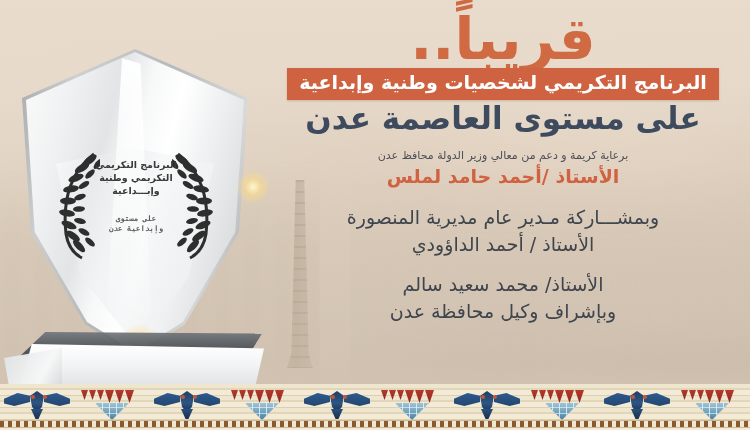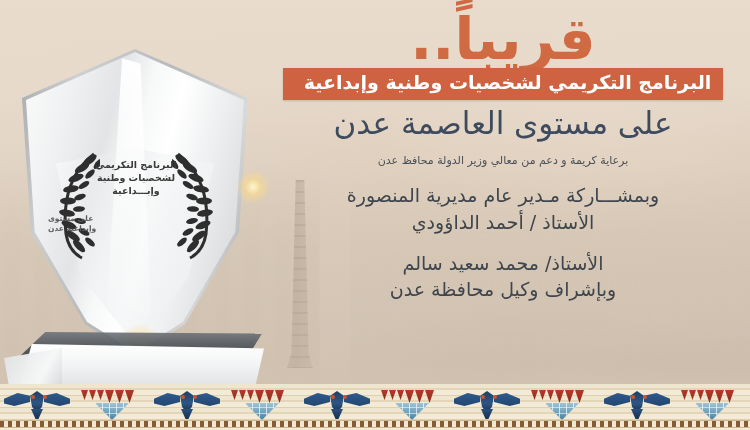--- a/index.html
+++ b/index.html
@@ -111,22 +111,22 @@
   
   .emblem { position:absolute; left:44px; top:92px; width:176px; height:130px; }
   .emblem-text {
     position:absolute; left:0; right:0; top:14px;
     text-align:center; color:#3a3a3a; direction:rtl;
   }
   .emblem-text .l1 { font-size:9.5px; font-weight:700; line-height:13px; }
   .emblem-text .l2 { font-size:9.5px; font-weight:700; line-height:13px; }
   .emblem-text .l3 { font-size:9.5px; font-weight:700; line-height:13px; letter-spacing:1px; }
   .emblem-sub {
-    position:absolute; left:0; right:0; top:70px; text-align:left;
-    color:#5b5b5b; direction:rtl;
+    position:absolute; left:0; right:0; top:70px; text-align:center;
+    color:#5b5b5b; direction:rtl;font-family:Liberation Mono, monospace;
   }
   .emblem-sub div { font-size:7.5px; font-weight:700; line-height:10px; }
   .wreath { position:absolute; top:4px; width:46px; height:112px; }
   .wreath.left { left:6px; }
   .wreath.right { right:6px; }
 
   
   .base-top {
     position:absolute; left:6px; top:280px; width:252px; height:26px;
     background:linear-gradient(180deg,#6f747a 0%, #4d5258 55%, #3c4146 100%);
@@ -156,29 +156,29 @@
     font-size:58px; font-weight:700; color:#cf6a42;
     line-height:1.0; letter-spacing:-1px; 
     text-align:center;
   }
 
   .banner {
     display:inline-block;
     background:#cf6240;
     color:#ffffff;
     font-size:19px; font-weight:700;
-    padding:5px 12px 7px 21px;
+    padding:5px 12px 7px 12px;
     line-height:1.05;
     white-space:nowrap;
     box-shadow:0 1px 2px rgba(120,70,45,.25);
   }
 
   .subhead {
-    font-size:31px; font-weight:400; color:#3e4b5e;
-    line-height:1.18; margin-top:5px; letter-spacing:.5px;
+    font-size:31px; font-weight:700; color:#3e4b5e;
+    line-height:1.18; letter-spacing:.5px;
     white-space:nowrap;
   }
 
   .block { margin-top:12px; }
   .block .line-a { font-size:11px; color:#4a4f57; line-height:1.35; font-weight:400; }
   .block .name-orange { font-size:19px; color:#cf6240; font-weight:700; line-height:1.4; }
   .block .line-big { font-size:19px; color:#3f454d; line-height:1.4; }
 
   .blk2 { margin-top:14px; }
   .blk3 { margin-top:14px; }
@@ -315,21 +315,21 @@
           <ellipse cx="20" cy="49" rx="6" ry="2.8" transform="rotate(18 20 49)"></ellipse>
           <ellipse cx="21" cy="61" rx="6" ry="2.8" transform="rotate(4 21 61)"></ellipse>
           <ellipse cx="20" cy="73" rx="6" ry="2.8" transform="rotate(-12 20 73)"></ellipse>
           <ellipse cx="16" cy="84" rx="6" ry="2.8" transform="rotate(-28 16 84)"></ellipse>
           <ellipse cx="10" cy="94" rx="6" ry="2.8" transform="rotate(-42 10 94)"></ellipse>
         </g>
       </svg>
 
       <div class="emblem-text">
         <div class="l1">البرنامج التكريمي</div>
-        <div class="l2">لشخصيات وطنية</div>
+        <div class="l2">التكريمي وطنية</div>
         <div class="l3">وإبـــداعية</div>
       </div>
       <div class="emblem-sub">
         <div>على مستوى</div>
         <div>وإبداعية عدن</div>
       </div>
     </div>
 
     <div class="sparkle s1"></div>
     <div class="sparkle s2"></div>
@@ -344,20 +344,21 @@
     <div class="headline">قريباً..</div>
 
     <div>
       <span class="banner">البرنامج التكريمي لشخصيات وطنية وإبداعية</span>
     </div>
 
     <div class="subhead">على مستوى العاصمة عدن</div>
 
     <div class="block">
       <div class="line-a">برعاية كريمة و دعم من معالي وزير الدولة محافظ عدن</div>
+      <div class="name-orange">الأستاذ  /أحمد حامد لملس</div>
     </div>
 
     <div class="block blk2">
       <div class="line-big">وبمشـــاركة  مـدير عام مديرية المنصورة</div>
       <div class="line-big">الأستاذ / أحمد الداؤودي</div>
     </div>
 
     <div class="block blk3">
       <div class="line-big">الأستاذ/ محمد سعيد سالم</div>
       <div class="line-big">وبإشراف وكيل محافظة عدن</div>

